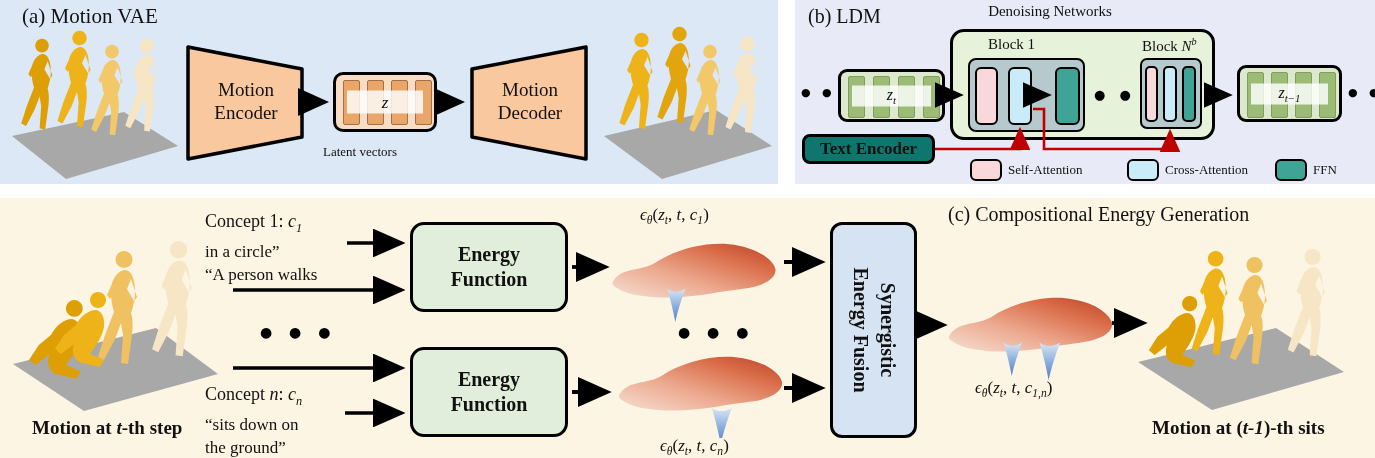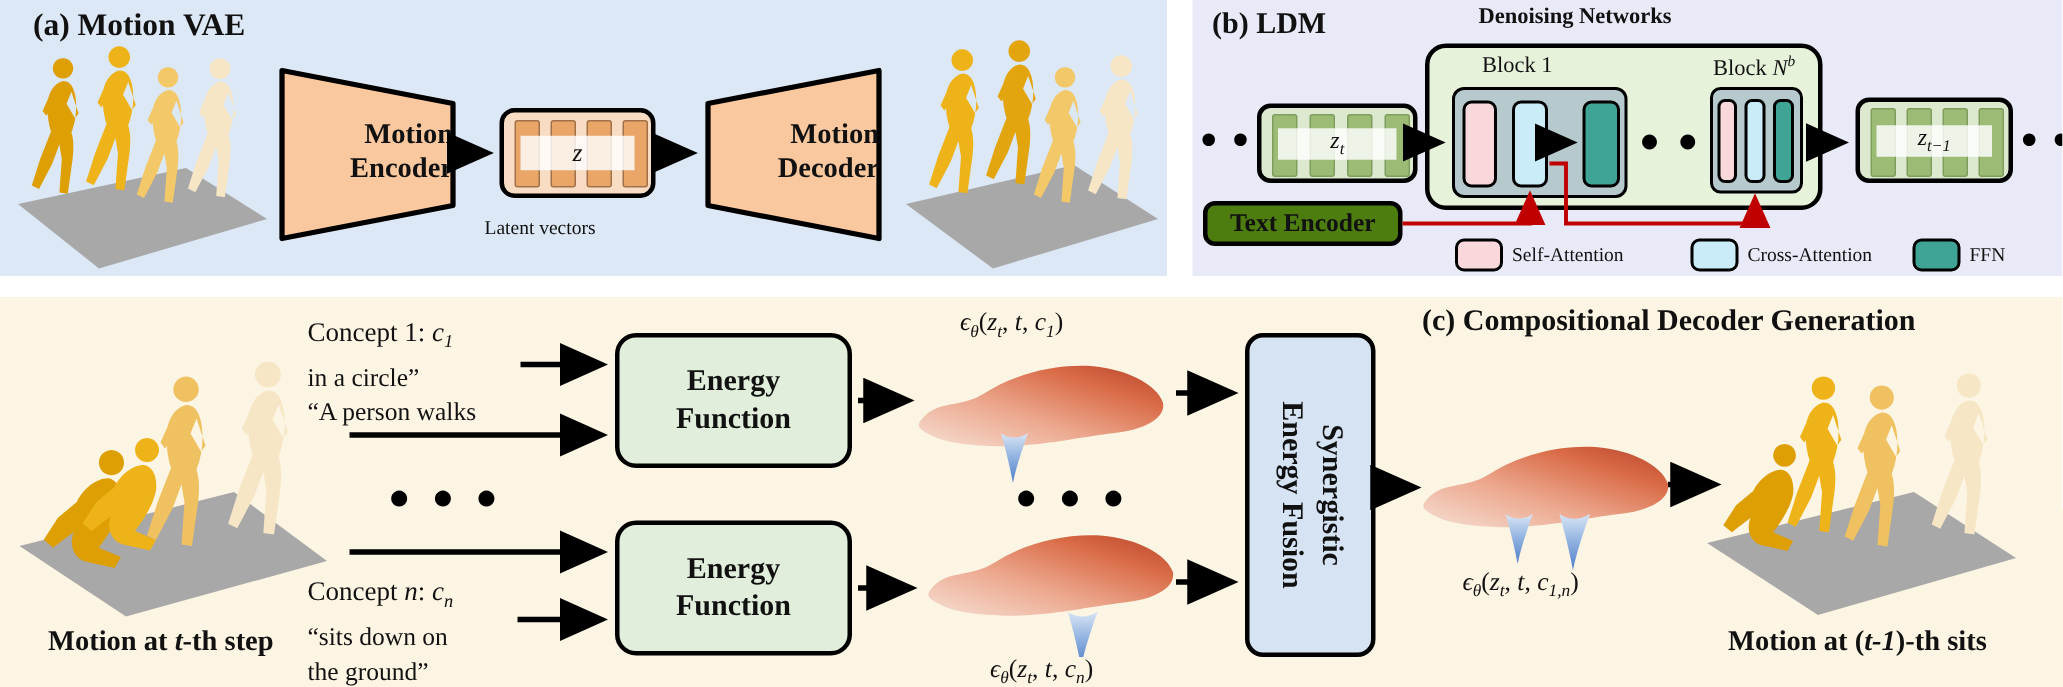--- a/index.html
+++ b/index.html
@@ -4,26 +4,26 @@
 <style>
   *{margin:0;padding:0;box-sizing:border-box}
   html,body{background:#fff}
   .canvas{position:relative;width:1375px;height:458px;background:#fff;overflow:hidden;
           font-family:"Liberation Serif","DejaVu Serif",serif;color:#111}
   .abs{position:absolute}
   .panel{position:absolute}
   #panel-a{left:0;top:8;width:778px;height:184px;background:#dce8f5}
   #panel-b{left:795px;top:8;width:580px;height:184px;background:#e9eaf8}
   #panel-c{left:0;top:198px;width:1375px;height:260px;background:#fdf5e3}
-  .ptitle{font-weight:bold;white-space:nowrap}
+  .ptitle{font-weight:normal;white-space:nowrap}
   .overlay{position:absolute;left:0;top:0;pointer-events:none}
   .it{font-style:italic}
   sub,sup{font-size:68%;font-style:italic}
   
-  .trap-text{position:absolute;width:112px;text-align:right;font-weight:bold;font-size:19px;line-height:23px}
+  .trap-text{position:absolute;width:112px;text-align:center;font-weight:normal;font-size:19px;line-height:23px}
   .latentbox{position:absolute;border:3px solid #000;border-radius:10px;background:#f8dcc3}
   .lbar{position:absolute;top:5px;width:17px;height:45px;background:#e9a668;border:1.5px solid #a1724a;border-radius:2px}
   .band{position:absolute;left:11%;width:78%;top:50%;transform:translateY(-50%);height:23px;
         background:rgba(255,255,255,.82);display:flex;align-items:center;justify-content:center;
         font-size:17px}
   .cap{font-size:13px;white-space:nowrap}
   
   .zbox{position:absolute;border:3px solid #000;border-radius:9px;background:#dde9cf}
   .gbar{position:absolute;top:4px;width:17px;height:42px;background:#9cbc76;border:1.5px solid #7e9d5e;border-radius:2px}
   .blockbox{position:absolute;background:#b6c9cd;border:2.5px solid #000;border-radius:8px}
@@ -178,21 +178,21 @@
       <div class="gbar" style="left:31px;height:46px"></div>
       <div class="gbar" style="left:55px;height:46px"></div>
       <div class="gbar" style="left:79px;height:46px"></div>
       <div class="band" style="height:21px;font-size:16px">
           <span><span class="it">z</span><sub>t−1</sub></span>
         </div>
     </div>
 
     <div class="dots" style="left:553px;top:86px;font-size:11px;letter-spacing:4px">● ●</div>
 
-    <div class="abs" style="left:7px;top:134px;width:133px;height:30px;background:#4d7c0f;border:3px solid #000;border-radius:8px;display:flex;align-items:center;justify-content:center;font-weight:bold;font-size:17px">
+    <div class="abs" style="left:7px;top:134px;width:133px;height:30px;background:#0f766e;border:3px solid #000;border-radius:8px;display:flex;align-items:center;justify-content:center;font-weight:bold;font-size:17px">
       <span>Text Encoder</span>
     </div>
 
     <div class="legend-item" style="left:175px;top:159px">
       <div class="swatch pink"></div>
       <div class="legend-label">Self-Attention</div>
     </div>
     <div class="legend-item" style="left:332px;top:159px">
       <div class="swatch blue"></div>
       <div class="legend-label">Cross-Attention</div>
@@ -213,21 +213,21 @@
       </defs>
       <line x1="150" y1="95" x2="164" y2="95" stroke="#000" stroke-width="3.2" marker-end="url(#mB)"></line>
       <line x1="239" y1="95" x2="252" y2="95" stroke="#000" stroke-width="3.2" marker-end="url(#mB)"></line>
       <line x1="409" y1="95" x2="433" y2="95" stroke="#000" stroke-width="3.2" marker-end="url(#mB)"></line>
       <polyline points="140,149 225,149 225,132" fill="none" stroke="#c00000" stroke-width="2.6" marker-end="url(#mR)"></polyline>
       <polyline points="238,109 249,109 249,149 375,149 375,134" fill="none" stroke="#c00000" stroke-width="2.6" marker-end="url(#mR)"></polyline>
     </svg>
   </div>
 
   <div class="panel" id="panel-c">
-    <div class="abs ptitle" style="left:948px;top:5px;font-size:20px">(c) Compositional Decoder Generation</div>
+    <div class="abs ptitle" style="left:948px;top:5px;font-size:20px">(c) Compositional Energy Generation</div>
 
     <svg class="abs" style="left:8px;top:14px" width="216" height="202" viewBox="0 0 216 202">
       <polygon points="5,152 148,116 210,162 76,199" fill="#a8a8a8"></polygon>
       <use href="#croucher" transform="translate(18,88) scale(1.05)" style="color:#dd9f04"></use>
       <use href="#croucher" transform="translate(44,80) scale(1.0)" style="color:#efb31a"></use>
       <use href="#walker" transform="translate(86,38) scale(1.0)" style="color:#f0c160"></use>
       <use href="#walker" transform="translate(140,28) scale(1.02)" style="color:#f6e6c6"></use>
     </svg>
     <div class="mcap" style="left:32px;top:219px"><span>Motion at </span><span class="it">t</span><span>-th step</span></div>
 

